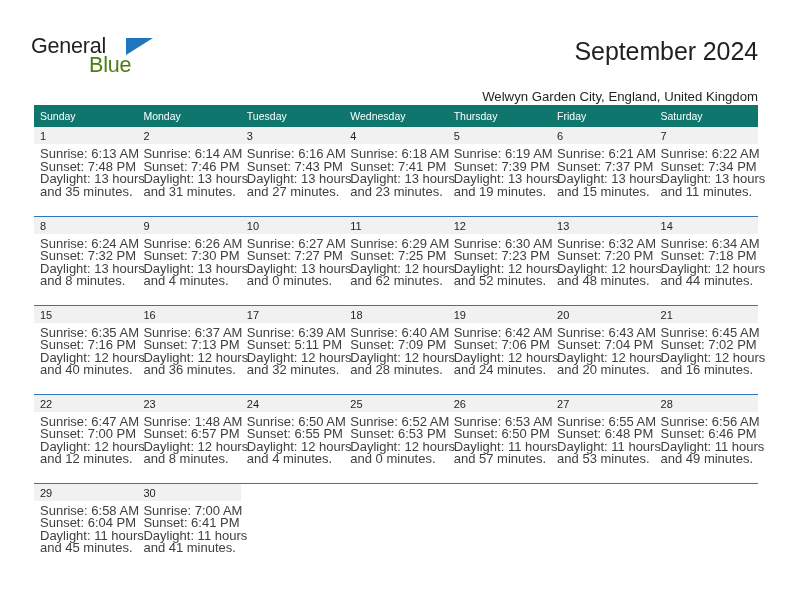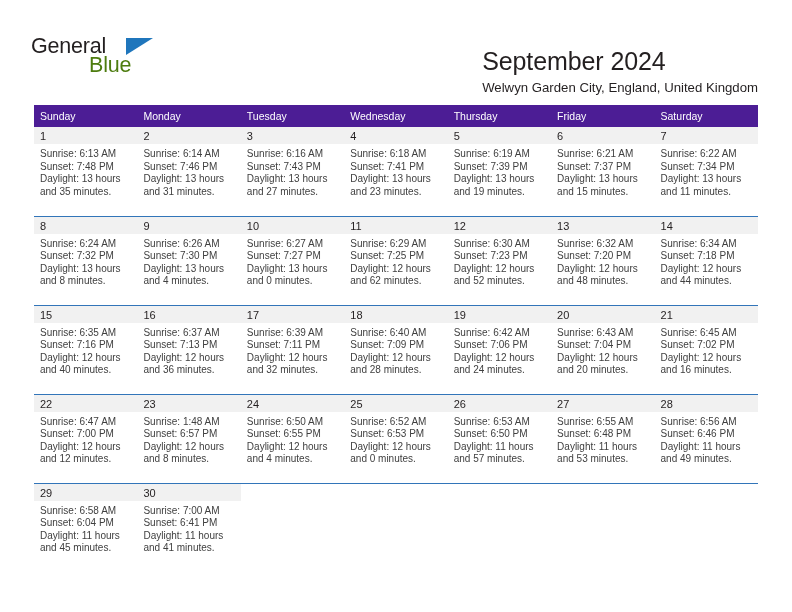--- a/index.html
+++ b/index.html
@@ -61,47 +61,48 @@
     top: 2px;
     width: 0;
     height: 0;
     border-left: 27px solid #1f76bc;
     border-bottom: 17px solid transparent;
   }
 
   .title-block {
     position: absolute;
     right: 34px;
-    top: 46px;
+    top: 36px;
+    text-align: right;
   }
   .cal-title {
     font-size: 25px;
     font-weight: normal;
     color: #231f20;
     line-height: 1.25;
     letter-spacing: -0.1px;
   }
   .cal-subtitle {
-    margin-top: 3px;
+    margin-top: 22px;
     font-size: 13.2px;
     color: #231f20;
     line-height: 1.2;
   }
 
   
   .calendar {
     position: absolute;
     left: 34px;
     top: 105px;
     width: 724px;
     border-collapse: collapse;
     table-layout: fixed;
   }
   .calendar th {
-    background: #4c1d95;
+    background: #0f766e;
     color: #ffffff;
     font-size: 10.5px;
     font-weight: normal;
     text-align: left;
     padding: 5px 0 5px 6px;
     height: 19px;
     box-sizing: border-box;
     border: none;
   }
   .calendar td {
@@ -122,21 +123,21 @@
     padding: 3px 0 4px 6px;
     line-height: 1.1;
     height: 17px;
     box-sizing: border-box;
   }
   .daynum.empty {
     background: transparent;
   }
   .detail {
     padding: 4px 6px 0 6px;
-    font-size: 10px;
+    font-size: 13px;
     line-height: 12.6px;
     color: #404040;
   }
   .detail div {
     white-space: nowrap;
   }
 </style>
 </head>
 <body>
 
@@ -319,21 +320,21 @@
             <div>Sunrise: 6:37 AM</div>
             <div>Sunset: 7:13 PM</div>
             <div>Daylight: 12 hours</div>
             <div>and 36 minutes.</div>
           </div>
         </td>
         <td>
           <div class="daynum">17</div>
           <div class="detail">
             <div>Sunrise: 6:39 AM</div>
-            <div>Sunset: 7:11 PM</div>
+            <div>Sunset: 5:11 PM</div>
             <div>Daylight: 12 hours</div>
             <div>and 32 minutes.</div>
           </div>
         </td>
         <td>
           <div class="daynum">18</div>
           <div class="detail">
             <div>Sunrise: 6:40 AM</div>
             <div>Sunset: 7:09 PM</div>
             <div>Daylight: 12 hours</div>

